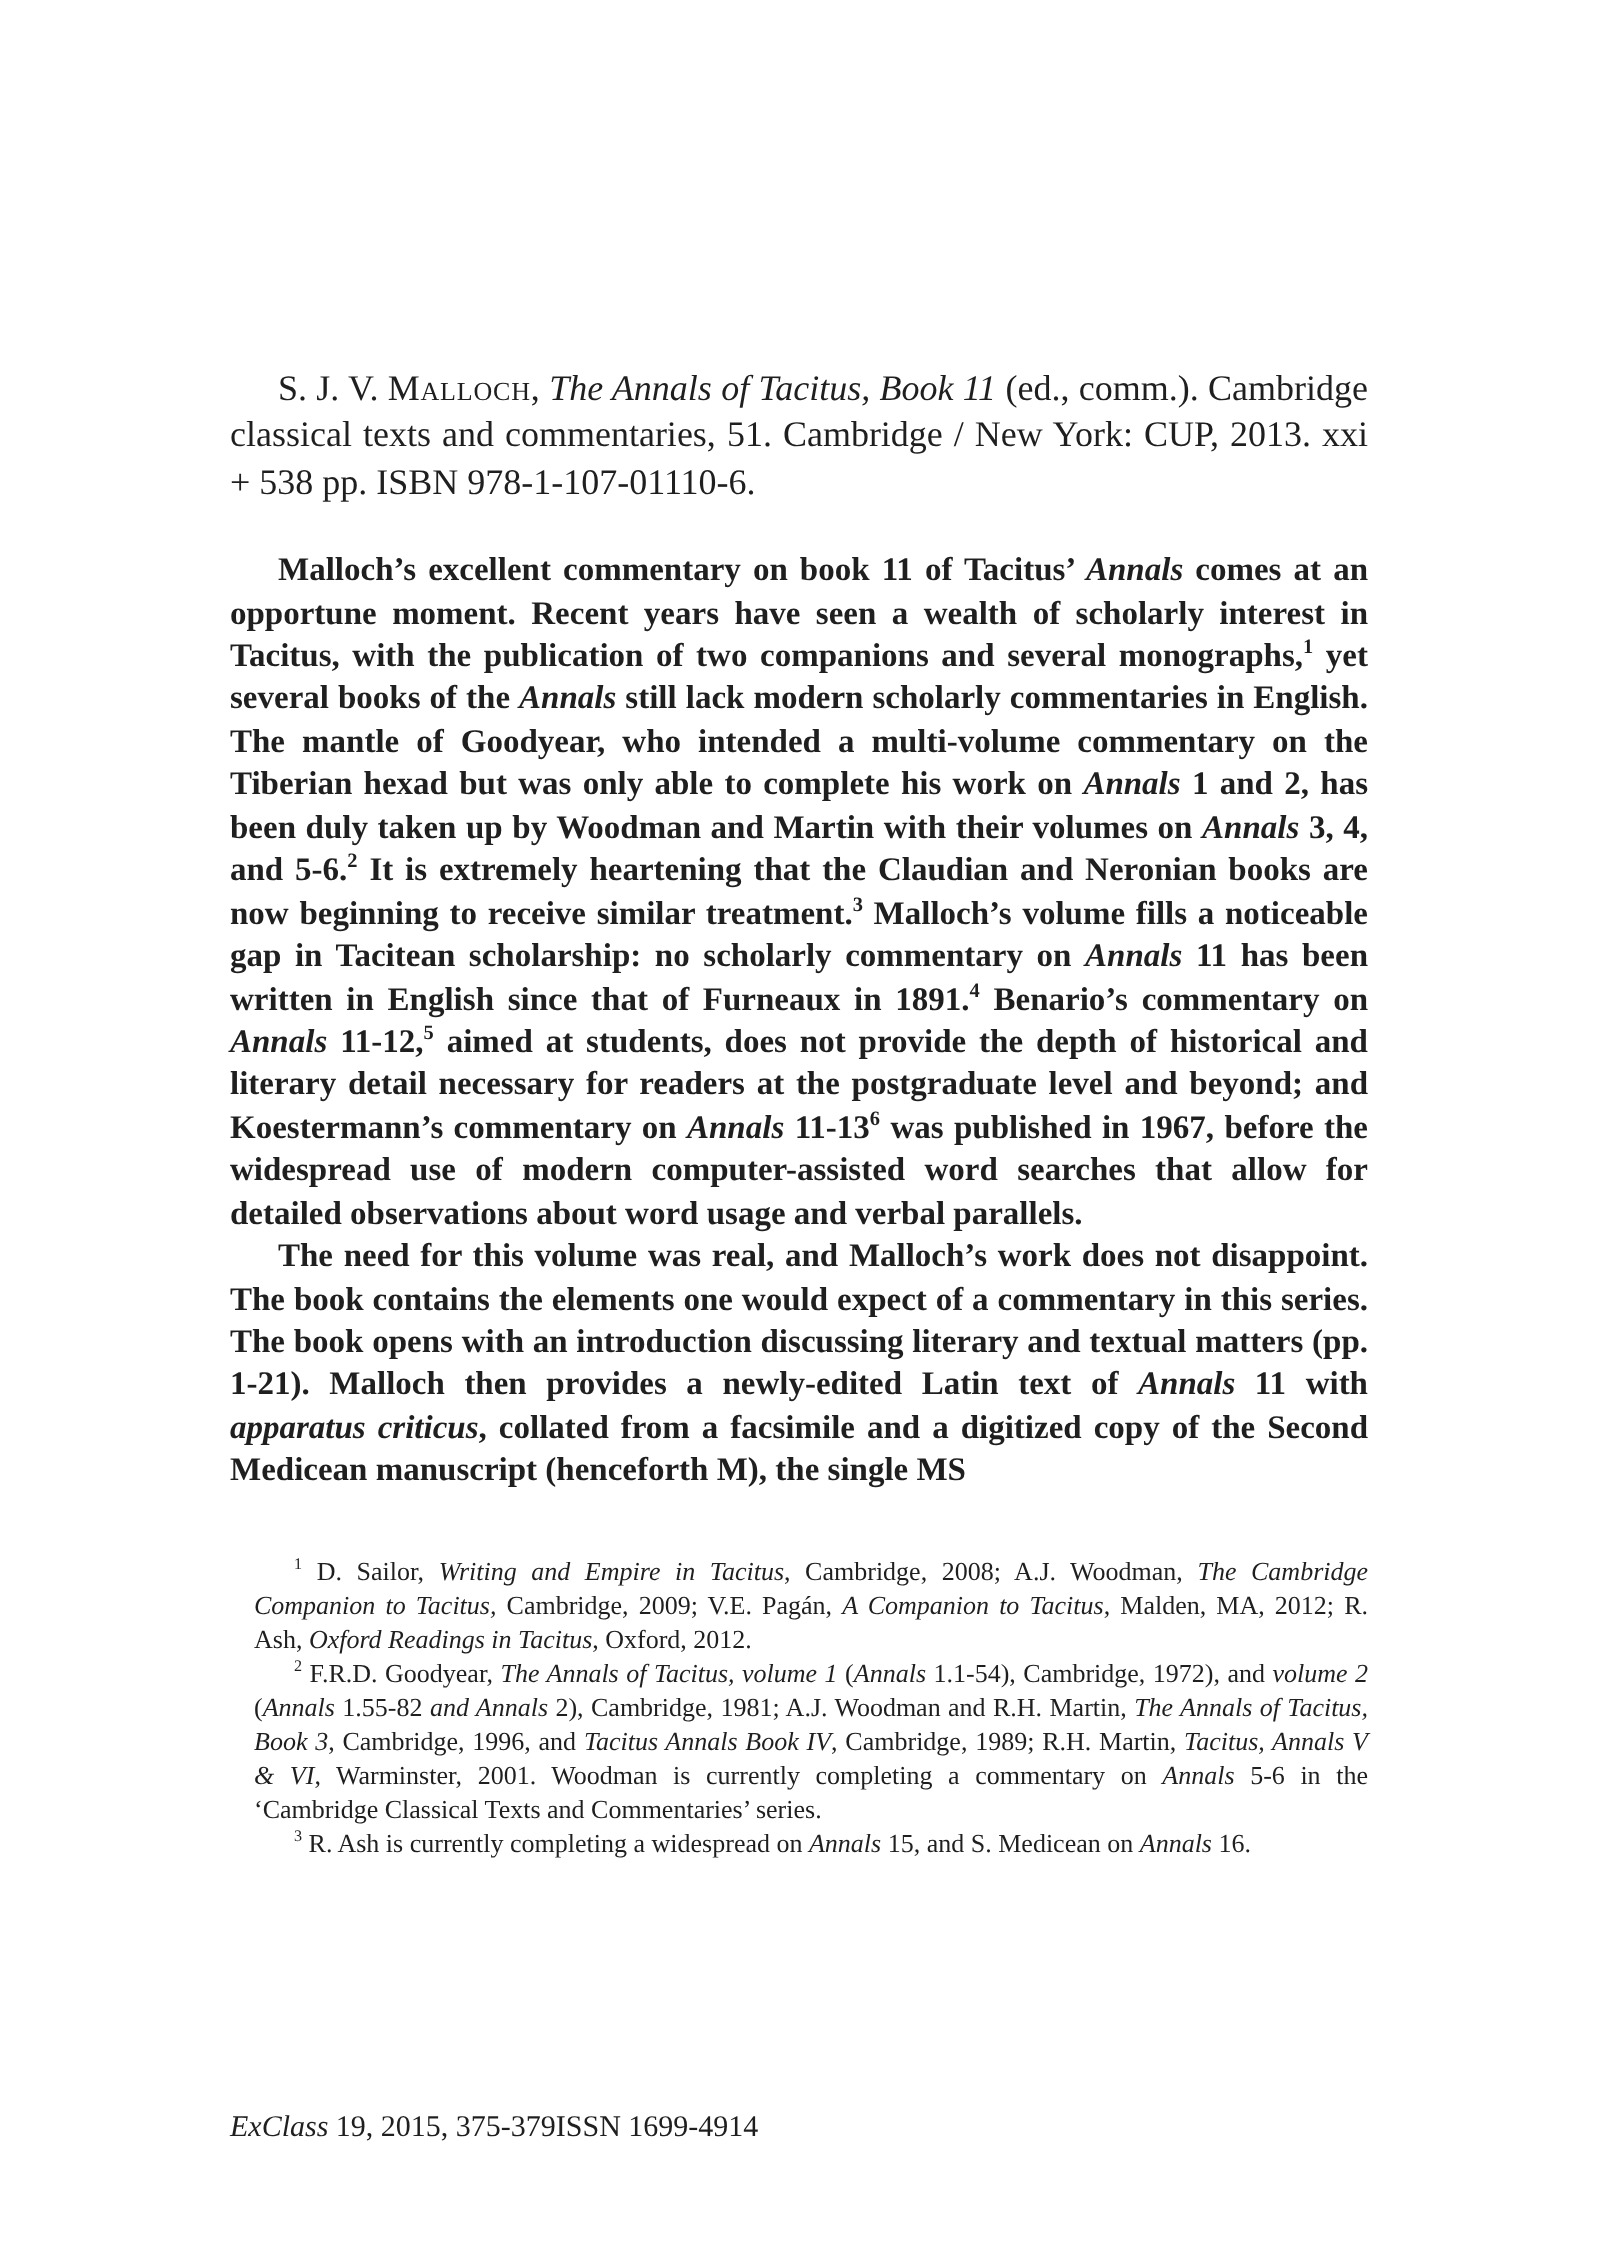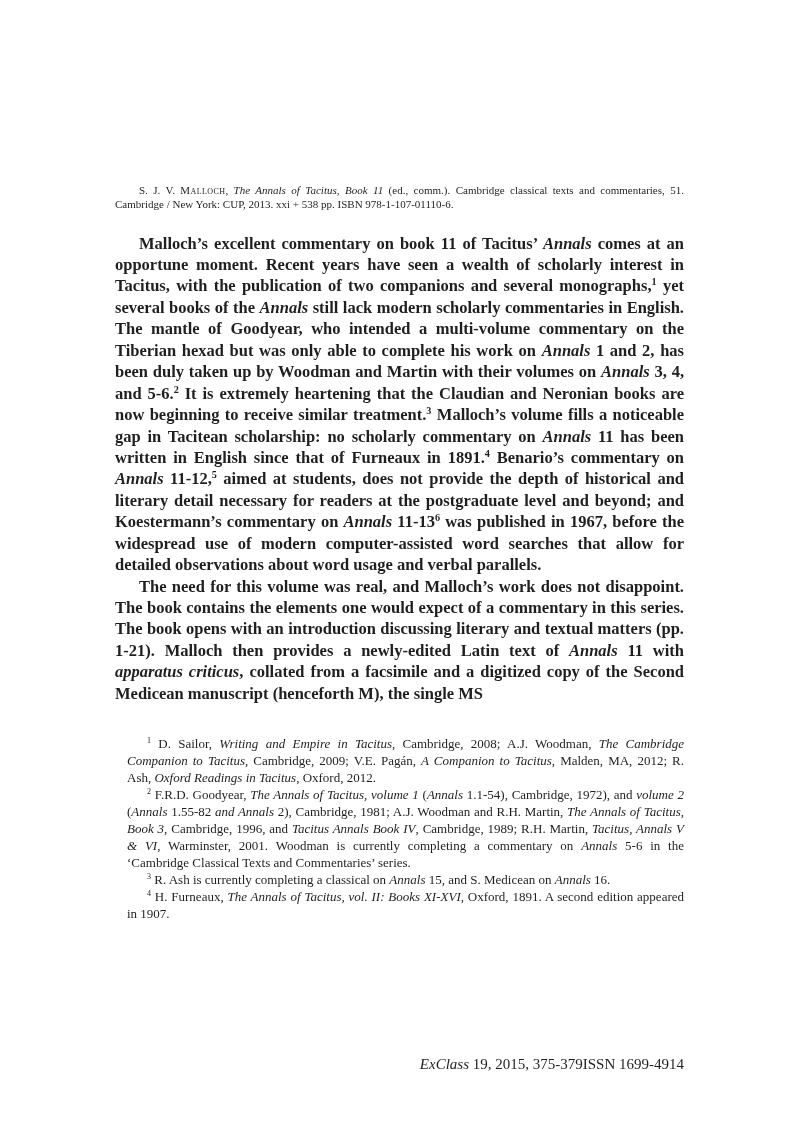--- a/index.html
+++ b/index.html
@@ -13,21 +13,21 @@
     font-family: "Liberation Serif", serif;
     color: #1f1f1f;
   }
   .content {
     position: absolute;
     left: 115px;
     top: 183px;
     width: 569px;
   }
   .citation {
-    font-size: 11px;
+    font-size: 18px;
     line-height: 1.3;
     text-align: justify;
     text-indent: 24px;
   }
   .body-block { margin-top: 21px; font-weight: bold; }
   .para {
     font-size: 16.5px;
     line-height: 1.3;
     text-align: justify;
     text-indent: 24px;
@@ -48,39 +48,38 @@
   .sc {
     font-variant: small-caps;
     letter-spacing: 0.4px;
   }
   .footer {
     position: absolute;
     left: 115px;
     top: 1056px;
     width: 569px;
     display: flex;
-    justify-content: flex-end;
+    justify-content: flex-start;
     align-items: baseline;
     font-size: 15px;
   }
 </style>
 </head>
 <body>
 
 <div class="page">
   <div class="content">
     <p class="citation"><span>S. J. V. </span><span class="sc">Malloch</span><span>, </span><i>The Annals of Tacitus, Book 11</i><span> (ed., comm.). Cambridge classical texts and commentaries, 51. Cambridge / New York: CUP, 2013. xxi + 538 pp. ISBN 978-1-107-01110-6.</span></p>
     <div class="body-block">
         <p class="para"><span>Malloch’s excellent commentary on book 11 of Tacitus’ </span><i>Annals</i><span> comes at an opportune moment. Recent years have seen a wealth of scholarly interest in Tacitus, with the publication of two companions and several monographs,</span><sup>1</sup><span> yet several books of the </span><i>Annals</i><span> still lack modern scholarly commentaries in English. The mantle of Goodyear, who intended a multi-volume commentary on the Tiberian hexad but was only able to complete his work on </span><i>Annals</i><span> 1 and 2, has been duly taken up by Woodman and Martin with their volumes on </span><i>Annals</i><span> 3, 4, and 5-6.</span><sup>2</sup><span> It is extremely heartening that the Claudian and Neronian books are now beginning to receive similar treatment.</span><sup>3</sup><span> Malloch’s volume fills a noticeable gap in Tacitean scholarship: no scholarly commentary on </span><i>Annals</i><span> 11 has been written in English since that of Furneaux in 1891.</span><sup>4</sup><span> Benario’s commentary on </span><i>Annals</i><span> 11-12,</span><sup>5</sup><span> aimed at students, does not provide the depth of historical and literary detail necessary for readers at the postgraduate level and beyond; and Koestermann’s commentary on </span><i>Annals</i><span> 11-13</span><sup>6</sup><span> was published in 1967, before the widespread use of modern computer-assisted word searches that allow for detailed observations about word usage and verbal parallels.</span></p>
         <p class="para"><span>The need for this volume was real, and Malloch’s work does not disappoint. The book contains the elements one would expect of a commentary in this series. The book opens with an introduction discussing literary and textual matters (pp. 1-21). Malloch then provides a newly-edited Latin text of </span><i>Annals</i><span> 11 with </span><i>apparatus criticus</i><span>, collated from a facsimile and a digitized copy of the Second Medicean manuscript (henceforth M), the single MS</span></p>
       </div>
     <div class="footnotes">
         <p class="footnote"><sup>1</sup> <span>D. Sailor, </span><i>Writing and Empire in Tacitus</i><span>, Cambridge, 2008; A.J. Woodman, </span><i>The Cambridge Companion to Tacitus,</i><span> Cambridge, 2009; V.E. Pagán, </span><i>A Companion to Tacitus</i><span>, Malden, MA, 2012; R. Ash, </span><i>Oxford Readings in Tacitus</i><span>, Oxford, 2012.</span></p>
         <p class="footnote"><sup>2</sup> <span>F.R.D. Goodyear, </span><i>The Annals of Tacitus, volume 1</i><span> (</span><i>Annals</i><span> 1.1-54), Cambridge, 1972), and </span><i>volume 2</i><span> (</span><i>Annals</i><span> 1.55-82 </span><i>and Annals</i><span> 2), Cambridge, 1981; A.J. Woodman and R.H. Martin, </span><i>The Annals of Tacitus, Book 3</i><span>, Cambridge, 1996, and </span><i>Tacitus Annals Book IV</i><span>, Cambridge, 1989; R.H. Martin, </span><i>Tacitus, Annals V &amp; VI</i><span>, Warminster, 2001. Woodman is currently completing a commentary on </span><i>Annals</i><span> 5-6 in the ‘Cambridge Classical Texts and Commentaries’ series.</span></p>
-        <p class="footnote"><sup>3</sup> <span>R. Ash is currently completing a classical on </span><i>Annals</i><span> 15, and S. Medicean on </span><i>Annals</i><span> 16.</span></p>
-        <p class="footnote"><sup>4</sup> <span>H. Furneaux, </span><i>The Annals of Tacitus, vol. II: Books XI-XVI</i><span>, Oxford, 1891. A second edition appeared in 1907.</span></p>
+        <p class="footnote"><sup>3</sup> <span>R. Ash is currently completing a widespread on </span><i>Annals</i><span> 15, and S. Medicean on </span><i>Annals</i><span> 16.</span></p>
       </div>
   </div>
   <div class="footer">
     <span><i>ExClass</i><span> 19, 2015, 375-379</span></span>
     <span>ISSN 1699-4914</span>
   </div>
 </div>
 
 </body></html>

